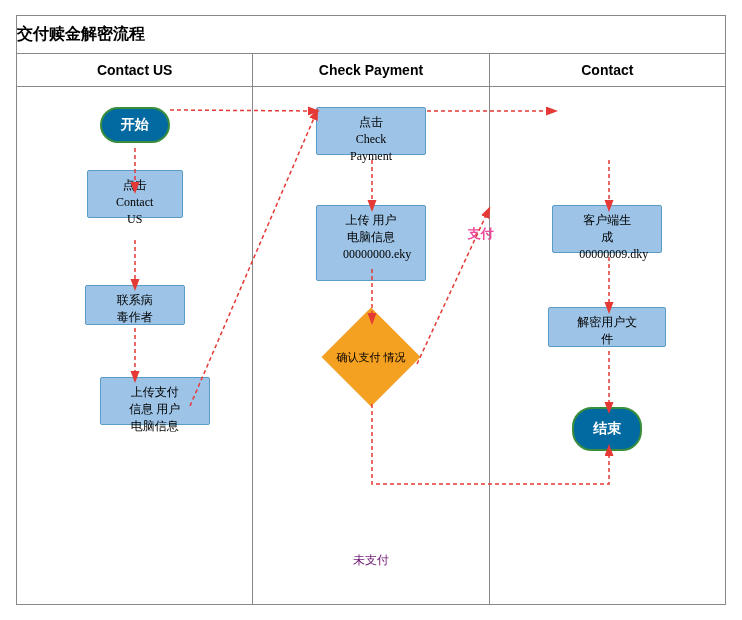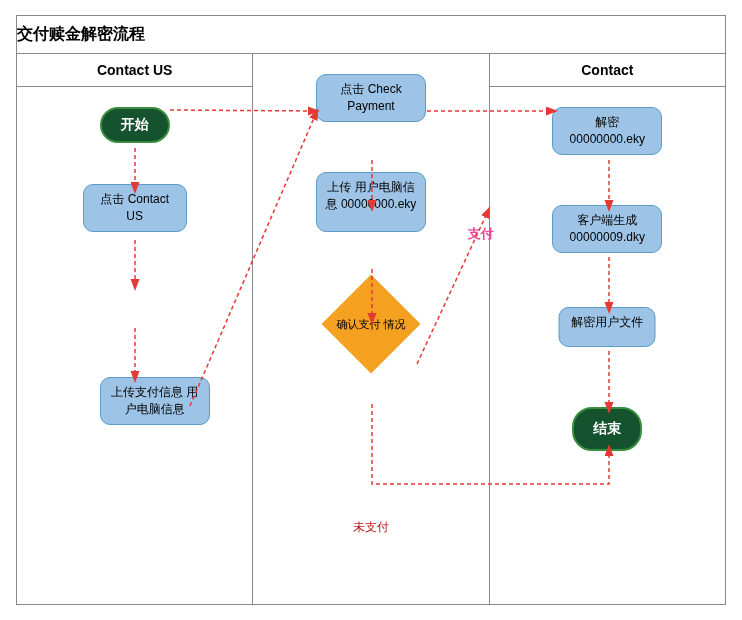--- a/index.html
+++ b/index.html
@@ -47,29 +47,30 @@
       border-bottom: 1.5px solid #888;
     }
     .col-body {
       position: relative;
       height: calc(100% - 38px);
     }
     
     .box-blue {
       background: #9DC3E6;
       border: 1px solid #5A9CC5;
-      border-radius: 10px;
+      border-radius: 2px;
       text-align: center;
       font-size: 12px;
       line-height: 1.4;
-      padding: 6px 8px;
-      position: absolute;
+      padding: 6px 26px;
+      position: absolute;
+      font-family: Liberation Serif, serif;
     }
     .box-green {
-      background: #14532d;
+      background: #0369a1;
       border: 2px solid #388E3C;
       border-radius: 20px;
       text-align: center;
       font-size: 14px;
       font-weight: bold;
       color: #fff;
       position: absolute;
     }
     .box-diamond {
       background: #F4A020;
@@ -100,64 +101,64 @@
 <div class="diagram-container">
   <div class="title-bar">交付赎金解密流程</div>
   <div class="columns">
 
     <div class="col">
       <div class="col-header">Contact US</div>
       <div class="col-body">
 
         <div class="box-green" style="width:70px;height:36px;left:50%;transform:translateX(-50%);top:20px;display:flex;align-items:center;justify-content:center;">开始</div>
 
-        <div class="box-blue" style="width:104px;height:48px;left:50%;transform:translateX(-50%);top:97px;">点击
+        <div class="box-blue" style="width:96px;height:48px;left:50%;transform:translateX(-50%);top:83px;">点击
 Contact US</div>
 
+        <div class="box-blue" style="width:100px;height:40px;left:50%;transform:translateX(-50%);top:198px;">联系病毒作者</div>
 
         <div class="box-blue" style="width:110px;height:48px;left:50%;transform:translateX(-50%);top:290px;margin-left:20px;">上传支付信息
 用户电脑信息</div>
 
       </div>
     </div>
 
     <div class="col">
+      <div class="col-header">Check Payment</div>
       <div class="col-body">
 
         <div class="box-blue" style="width:110px;height:48px;left:50%;transform:translateX(-50%);top:20px;">点击
 Check Payment</div>
 
-        <div class="box-blue" style="width:110px;height:60px;left:50%;transform:translateX(-50%);top:118px;">上传
+        <div class="box-blue" style="width:110px;height:76px;left:50%;transform:translateX(-50%);top:118px;">上传
 用户电脑信息
 00000000.eky</div>
 
         <div style="position:absolute;left:50%;transform:translateX(-50%);top:230px;width:80px;height:80px;">
           <div class="box-diamond" style="width:70px;height:70px;top:5px;left:5px;"></div>
           <div class="box-diamond-text" style="width:80px;height:80px;top:0;left:0;display:flex;align-items:center;justify-content:center;">确认支付
 情况</div>
         </div>
 
-        <div style="position:absolute;bottom:30px;left:50%;transform:translateX(-50%);font-size:12px;color:#b91c1c;">未支付</div>
+        <div style="position:absolute;bottom:30px;left:50%;transform:translateX(-50%);font-size:12px;color:#701a75;">未支付</div>
 
       </div>
     </div>
 
     <div class="col">
       <div class="col-header">Contact</div>
       <div class="col-body">
 
-        <div class="box-blue" style="width:110px;height:48px;left:50%;transform:translateX(-50%);top:20px;">解密
-00000000.eky</div>
 
         <div class="box-blue" style="width:110px;height:48px;left:50%;transform:translateX(-50%);top:118px;">客户端生成
 00000009.dky</div>
 
         <div style="position:absolute;top:138px;left:-22px;font-size:13px;color:#ec4899;font-weight:bold;">支付</div>
 
-        <div class="box-blue" style="width:97px;height:40px;left:50%;transform:translateX(-50%);top:220px;">解密用户文件</div>
+        <div class="box-blue" style="width:118px;height:40px;left:50%;transform:translateX(-50%);top:220px;">解密用户文件</div>
 
         <div class="box-green" style="width:70px;height:44px;left:50%;transform:translateX(-50%);top:320px;display:flex;align-items:center;justify-content:center;">结束</div>
 
       </div>
     </div>
 
   </div>
 
   <svg class="arrows-svg" style="top:38px;height:calc(100% - 38px);" xmlns="http://www.w3.org/2000/svg">
     <defs>

